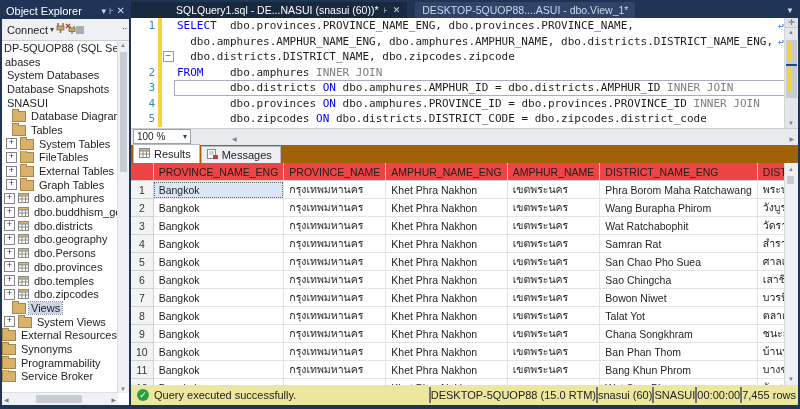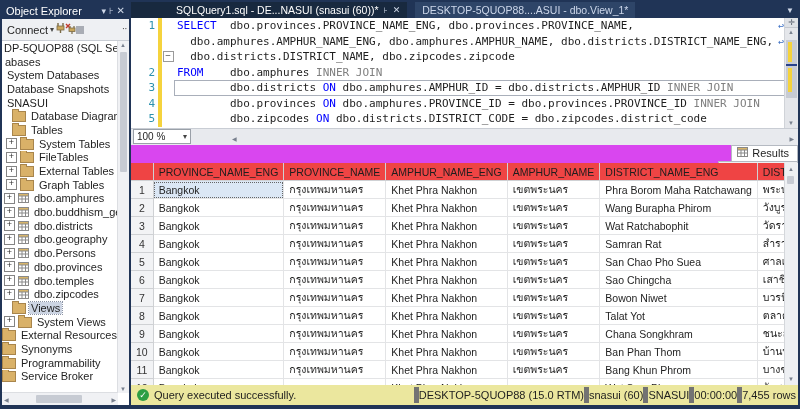--- a/index.html
+++ b/index.html
@@ -55,37 +55,37 @@
   .ed-thumb{position:absolute;left:1px;right:1px;top:22px;height:58px;background:#c7cbd3;}
   .ed-mark1{position:absolute;left:3px;width:4px;top:24px;height:20px;background:#f5d33d;}
   .ed-mark2{position:absolute;left:3px;width:4px;top:50px;height:24px;background:#f5d33d;}
   .ed-caretline{position:absolute;left:1px;right:1px;top:46px;height:2px;background:#27418c;}
   
   .zoombar{position:absolute;left:0;right:0;top:126px;height:17px;background:#e8eaee;border-top:1px solid #c9cdd4;display:flex;align-items:flex-start;gap:37px;}
   .zoom-select{width:50px;height:13px;background:#fff;border:1px solid #9aa0a8;margin-left:2px;font-size:10px;display:flex;align-items:center;padding:0 3px;gap:3px;color:#1e1e1e;}
   .zoom-select .caret{margin-left:auto;}
   .zoom-hscroll{flex:1;position:relative;height:100%;}
   
-  .rtabs{position:absolute;left:0;right:0;top:143px;height:18px;background:#d946ef;display:flex;align-items:flex-end;padding-left:2px;font-size:11px;color:#1e1e1e;flex-direction:column;}
+  .rtabs{position:absolute;left:0;right:0;top:143px;height:18px;background:#a16207;display:flex;align-items:flex-end;padding-left:2px;font-size:11px;color:#1e1e1e;}
   .rtab{display:flex;align-items:center;gap:4px;padding:1px 8px 2px 5px;border:1px solid #b5bac2;border-bottom:none;}
   .rtab.active{background:#fff;height:15px;}
   .rtab.inactive{background:#edeff2;height:13px;margin-left:1px;}
   
   .gridwrap{position:absolute;left:0;right:0;top:161px;bottom:20px;background:#fff;overflow:hidden;}
   .gridscroll{position:absolute;right:0;top:0;width:13px;bottom:0;background:#eef0f3;border-left:1px solid #d4d7db;}
   table.grid{border-collapse:collapse;table-layout:fixed;position:absolute;left:0;top:0;}
   table.grid th{background:#ef4444;border-right:1px solid #cfd1d4;border-bottom:1px solid #cfd1d4;font-weight:normal;font-size:10.5px;text-align:left;padding:1px 5px;height:15px;white-space:nowrap;overflow:hidden;color:#1e1e1e;}
   table.grid td{border-right:1px solid #e3e4e6;border-bottom:1px solid #e3e4e6;font-size:10.5px;padding:0 5px;height:13.6px;white-space:nowrap;overflow:hidden;color:#1e1e1e;}
   table.grid td.rowhead{background:#f2f3f5;border-right:1px solid #cfd1d4;border-bottom:1px solid #cfd1d4;text-align:center;color:#333;}
   table.grid td.selcell{background:#dbe7f5;outline:1px dotted #666;outline-offset:-2px;}
   
   .statusbar{position:absolute;left:0;right:0;bottom:0;height:20px;background:#ebe79e;display:flex;align-items:center;font-size:11px;color:#1e1e1e;padding:0 2px;}
   .st-msg{display:flex;align-items:center;gap:5px;padding-left:4px;flex:1;}
   .st-check{width:12px;height:12px;border-radius:50%;background:#2e9e44;color:#fff;font-size:9px;line-height:12px;text-align:center;flex:0 0 auto;}
-  .st-seg{border-left:5px solid #737373;padding:2px 0;white-space:nowrap;}
+  .st-seg{border-left:2px solid #737373;padding:2px 0;white-space:nowrap;}
 </style>
 </head>
 <body>
 
 <div class="app">
 
   <div class="oe">
     <div class="oe-header">
       <span class="t">Object Explorer</span>
       <span class="oe-hicon">▾</span>

